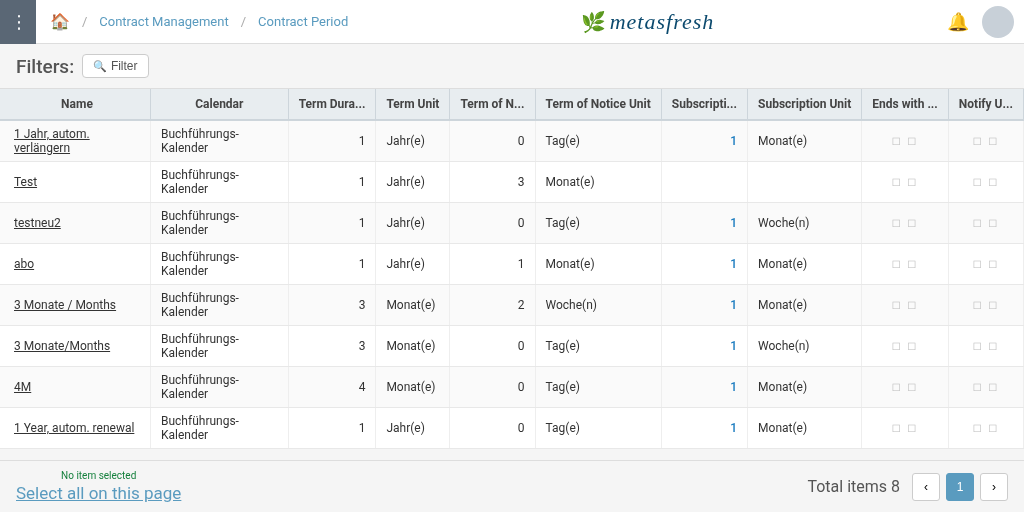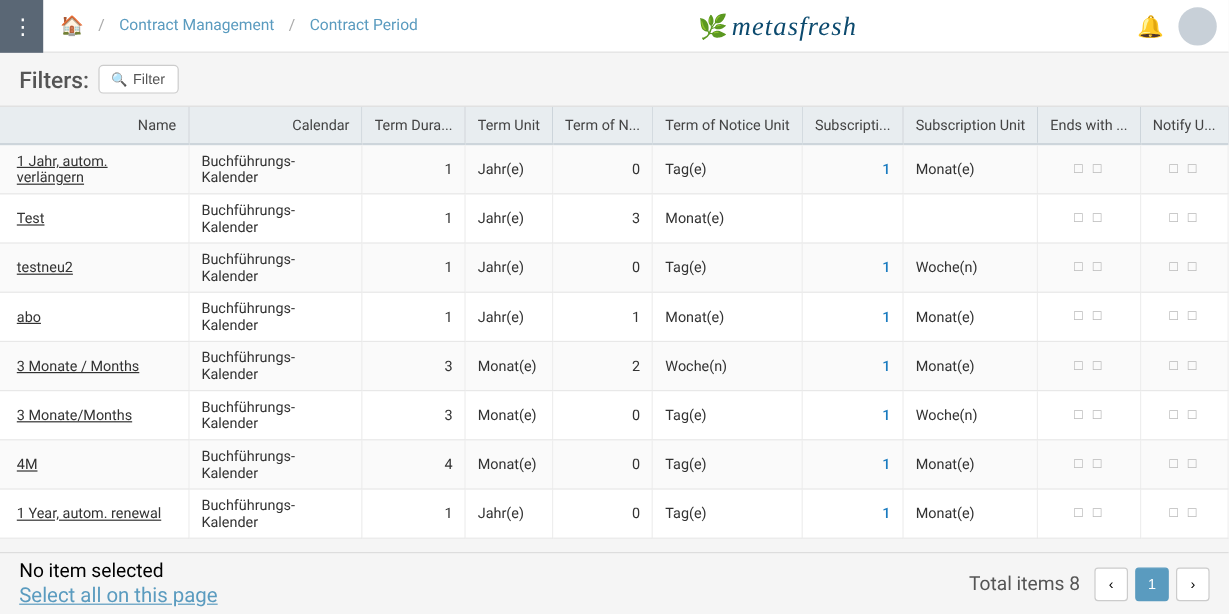--- a/index.html
+++ b/index.html
@@ -18,34 +18,34 @@
     .topbar-avatar { width: 32px; height: 32px; border-radius: 50%; background: #c8d0d8; display: flex; align-items: center; justify-content: center; cursor: pointer; }
 
     
     .filters-bar { display: flex; align-items: center; padding: 10px 16px; background: #f5f5f5; gap: 8px; }
     .filters-label { font-size: 19px; color: #555; font-weight: 500; }
     .filter-btn { display: flex; align-items: center; gap: 4px; padding: 4px 10px; border: 1px solid #ccc; border-radius: 4px; background: #fff; cursor: pointer; font-size: 12px; color: #555; }
 
     
     .table-container { overflow-x: auto; overflow-y: auto; height: calc(512px - 44px - 44px - 52px); border-top: 1px solid #ddd; }
     .data-table { width: 100%; border-collapse: collapse; min-width: 980px; }
-    .data-table th { background: #e8edf0; border-bottom: 2px solid #cdd5db; border-right: 1px solid #cdd5db; padding: 8px 10px; text-align: right; font-size: 12px; font-weight: 400; color: #444; white-space: nowrap; position: sticky; top: 0; z-index: 2; }
+    .data-table th { background: #e8edf0; border-bottom: 2px solid #cdd5db; border-right: 1px solid #cdd5db; padding: 8px 10px; text-align: center; font-size: 12px; font-weight: 700; color: #444; white-space: nowrap; position: sticky; top: 0; z-index: 2; }
     .data-table th:first-child { padding-left: 14px; }
     .data-table td { padding: 6px 10px; border-bottom: 1px solid #e8e8e8; border-right: 1px solid #eee; font-size: 12px; vertical-align: middle; }
     .data-table td:first-child { padding-left: 14px; text-decoration: underline; }
     .data-table tr:nth-child(odd) td { background: #fafafa; }
     .data-table tr:nth-child(even) td { background: #fff; }
     .num-cell { text-align: right; }
     .check-cell { text-align: center; color: #aaa; }
     .highlighted { color: #1a7bbf; font-weight: 500; }
 
     
     .bottom-bar { display: flex; align-items: center; justify-content: space-between; padding: 6px 16px; background: #f5f5f5; border-top: 1px solid #ddd; height: 52px; }
     .bottom-left { display: flex; flex-direction: column; gap: 2px; }
-    .no-item-selected { font-size: 16px; color: #000000; }
+    .no-item-selected { font-size: 10px; color: #15803d; text-align: center; }
     .select-all-link { font-size: 17px; color: #5a9bbf; cursor: pointer; text-decoration: underline; }
     .bottom-right { display: flex; align-items: center; gap: 6px; }
     .total-items { font-size: 16px; color: #555; margin-right: 6px; }
     .page-btn { width: 28px; height: 28px; border: 1px solid #ccc; background: #fff; border-radius: 3px; cursor: pointer; font-size: 12px; display: flex; align-items: center; justify-content: center; }
     .page-btn.active { background: #5a9bbf; color: #fff; border-color: #5a9bbf; }
 
     
     .logo-text { font-size: 22px; font-weight: 300; color: #0c4a6e; letter-spacing: 1px; font-family: Liberation Serif, serif; font-style: italic; }
     .logo-leaf { color: #6ab04c; font-size: 20px; }
   </style>

